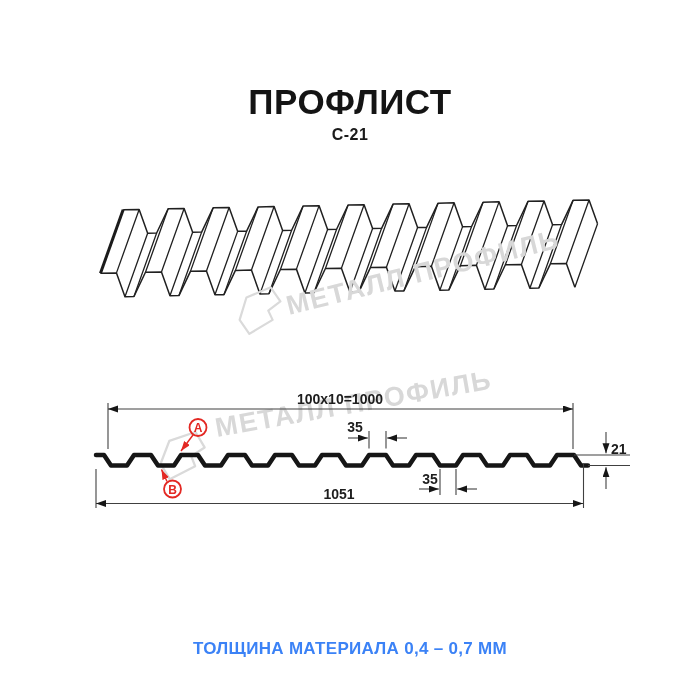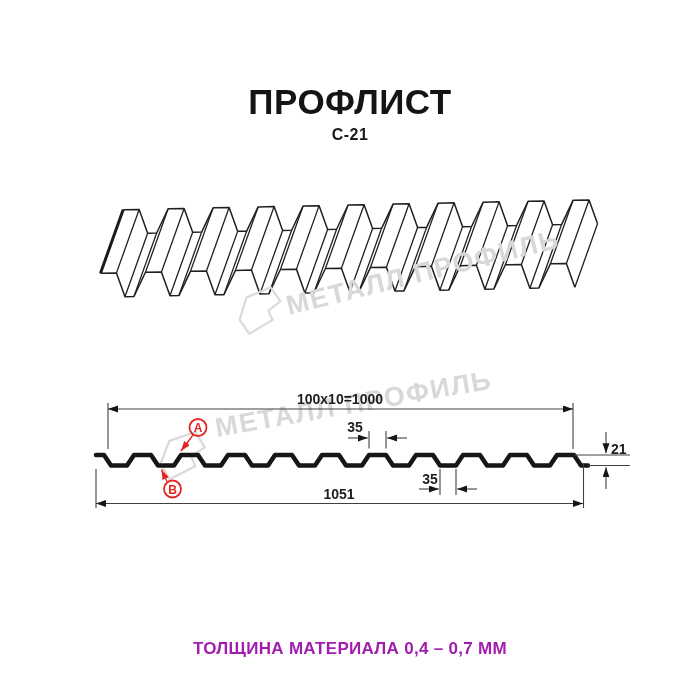--- a/index.html
+++ b/index.html
@@ -11,21 +11,21 @@
   .title{
     position:absolute;top:54px;left:0;width:700px;text-align:center;
     font-size:35px;font-weight:800;letter-spacing:.5px;color:#141414;
   }
   .subtitle{
     position:absolute;top:98px;left:0;width:700px;text-align:center;
     font-size:16px;font-weight:700;letter-spacing:.5px;color:#1a1a1a;
   }
   .footer{
     position:absolute;top:611px;left:0;width:700px;text-align:center;
-    font-size:17px;font-weight:700;letter-spacing:.3px;color:#a21caf;
+    font-size:17px;font-weight:700;letter-spacing:.3px;color:#3b82f6;
   }
   svg.drawing{position:absolute;left:0;top:0;}
   svg text{font-family:"Liberation Sans",sans-serif;}
   .dimtxt{font-size:14px;font-weight:700;fill:#1d1d1d;}
   .thin{stroke:#404040;stroke-width:1.1;fill:none;}
   .wmtxt{font-size:27px;font-weight:700;letter-spacing:1.5px;fill:#d8d8d8;}
   .wmlogo{fill:none;stroke:#dadada;stroke-width:2.2;stroke-linejoin:round;}
   .redtxt{font-size:12px;font-weight:700;fill:#e32823;}
 </style>
 </head>

